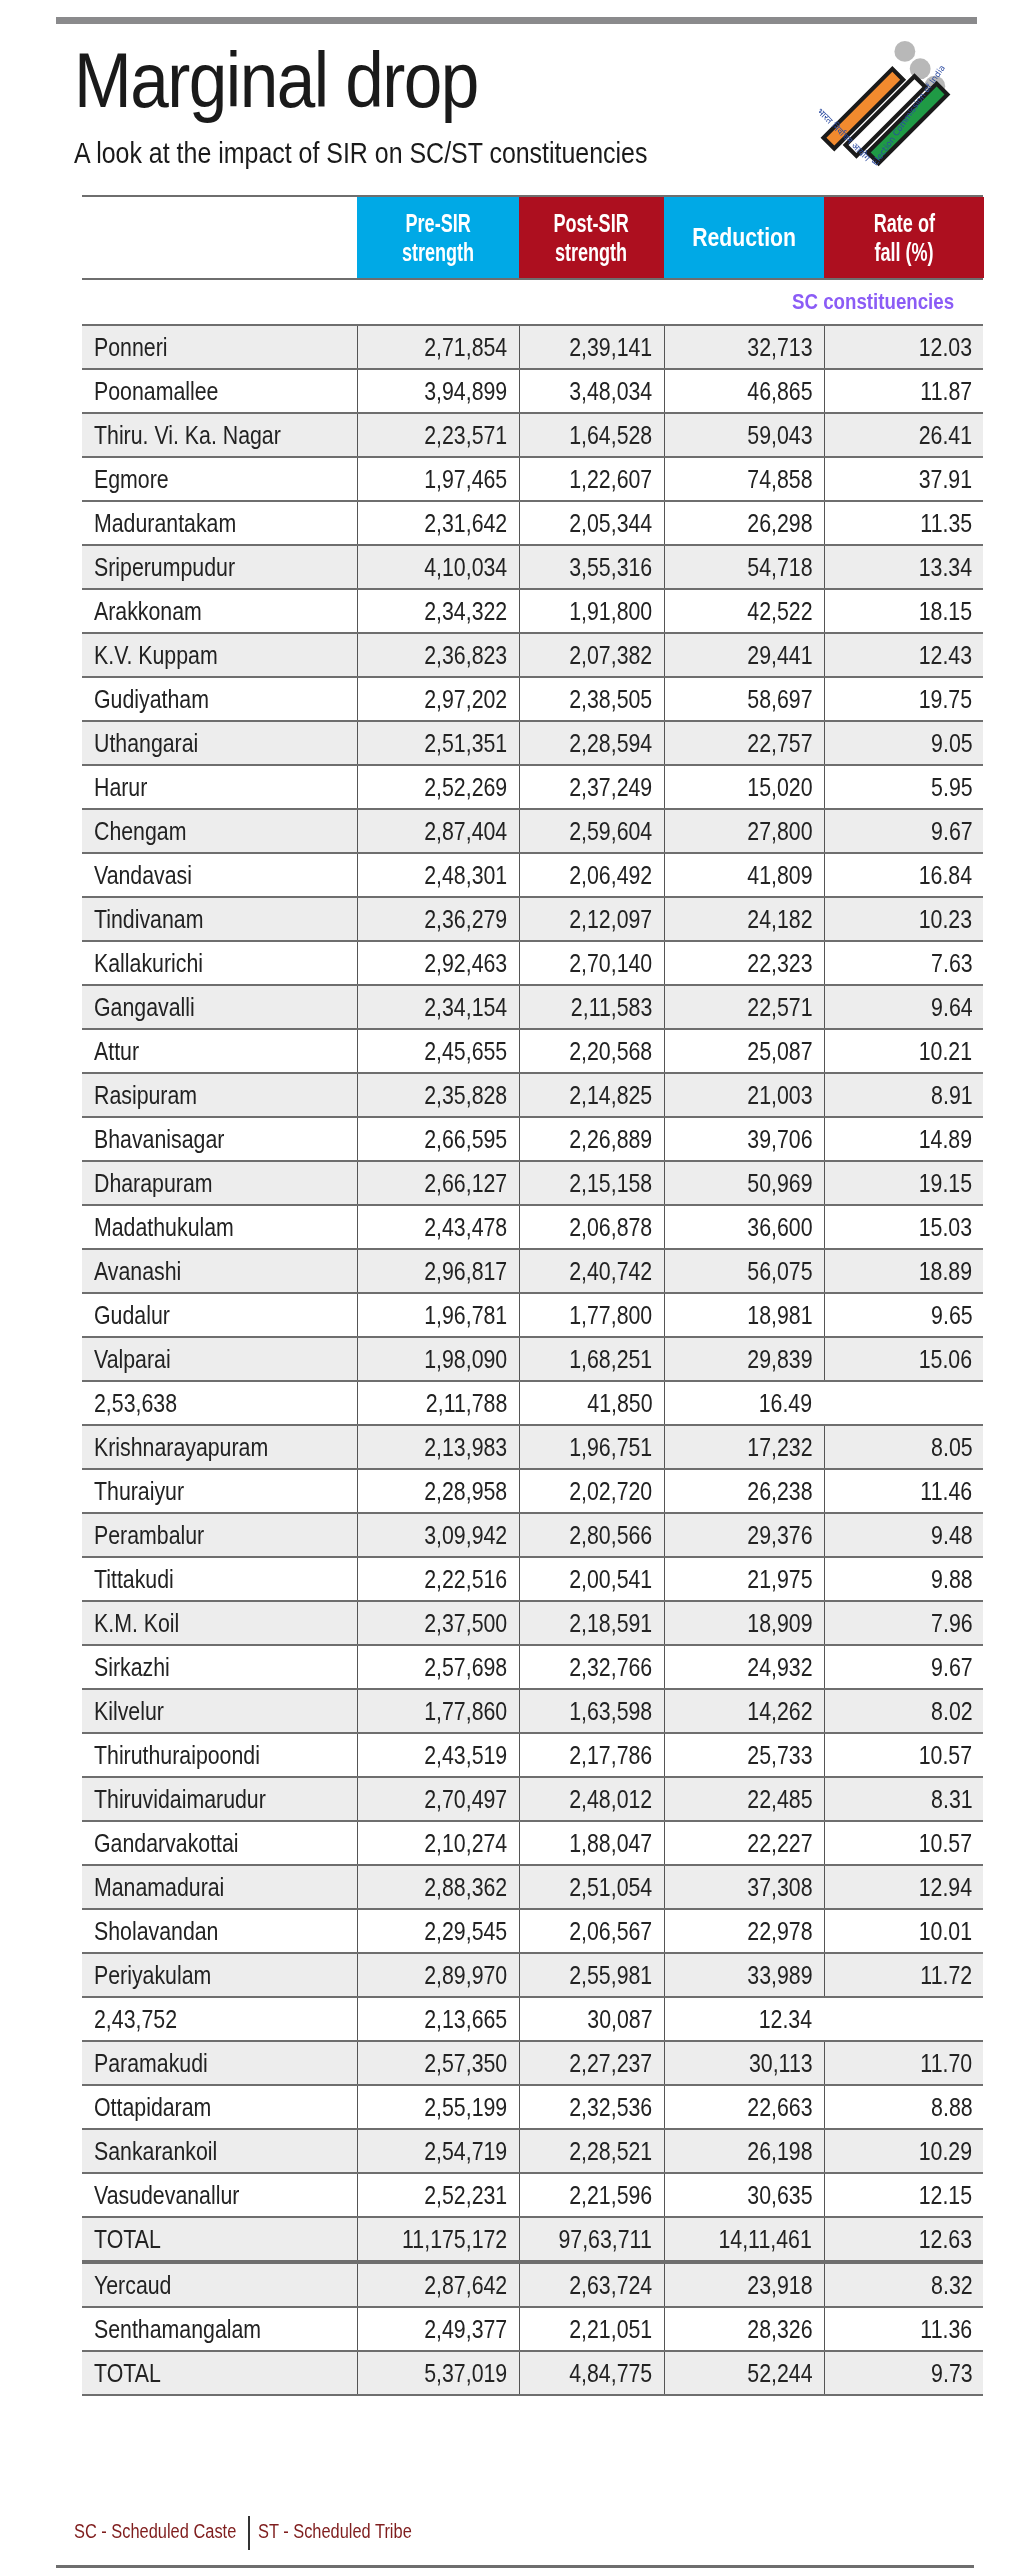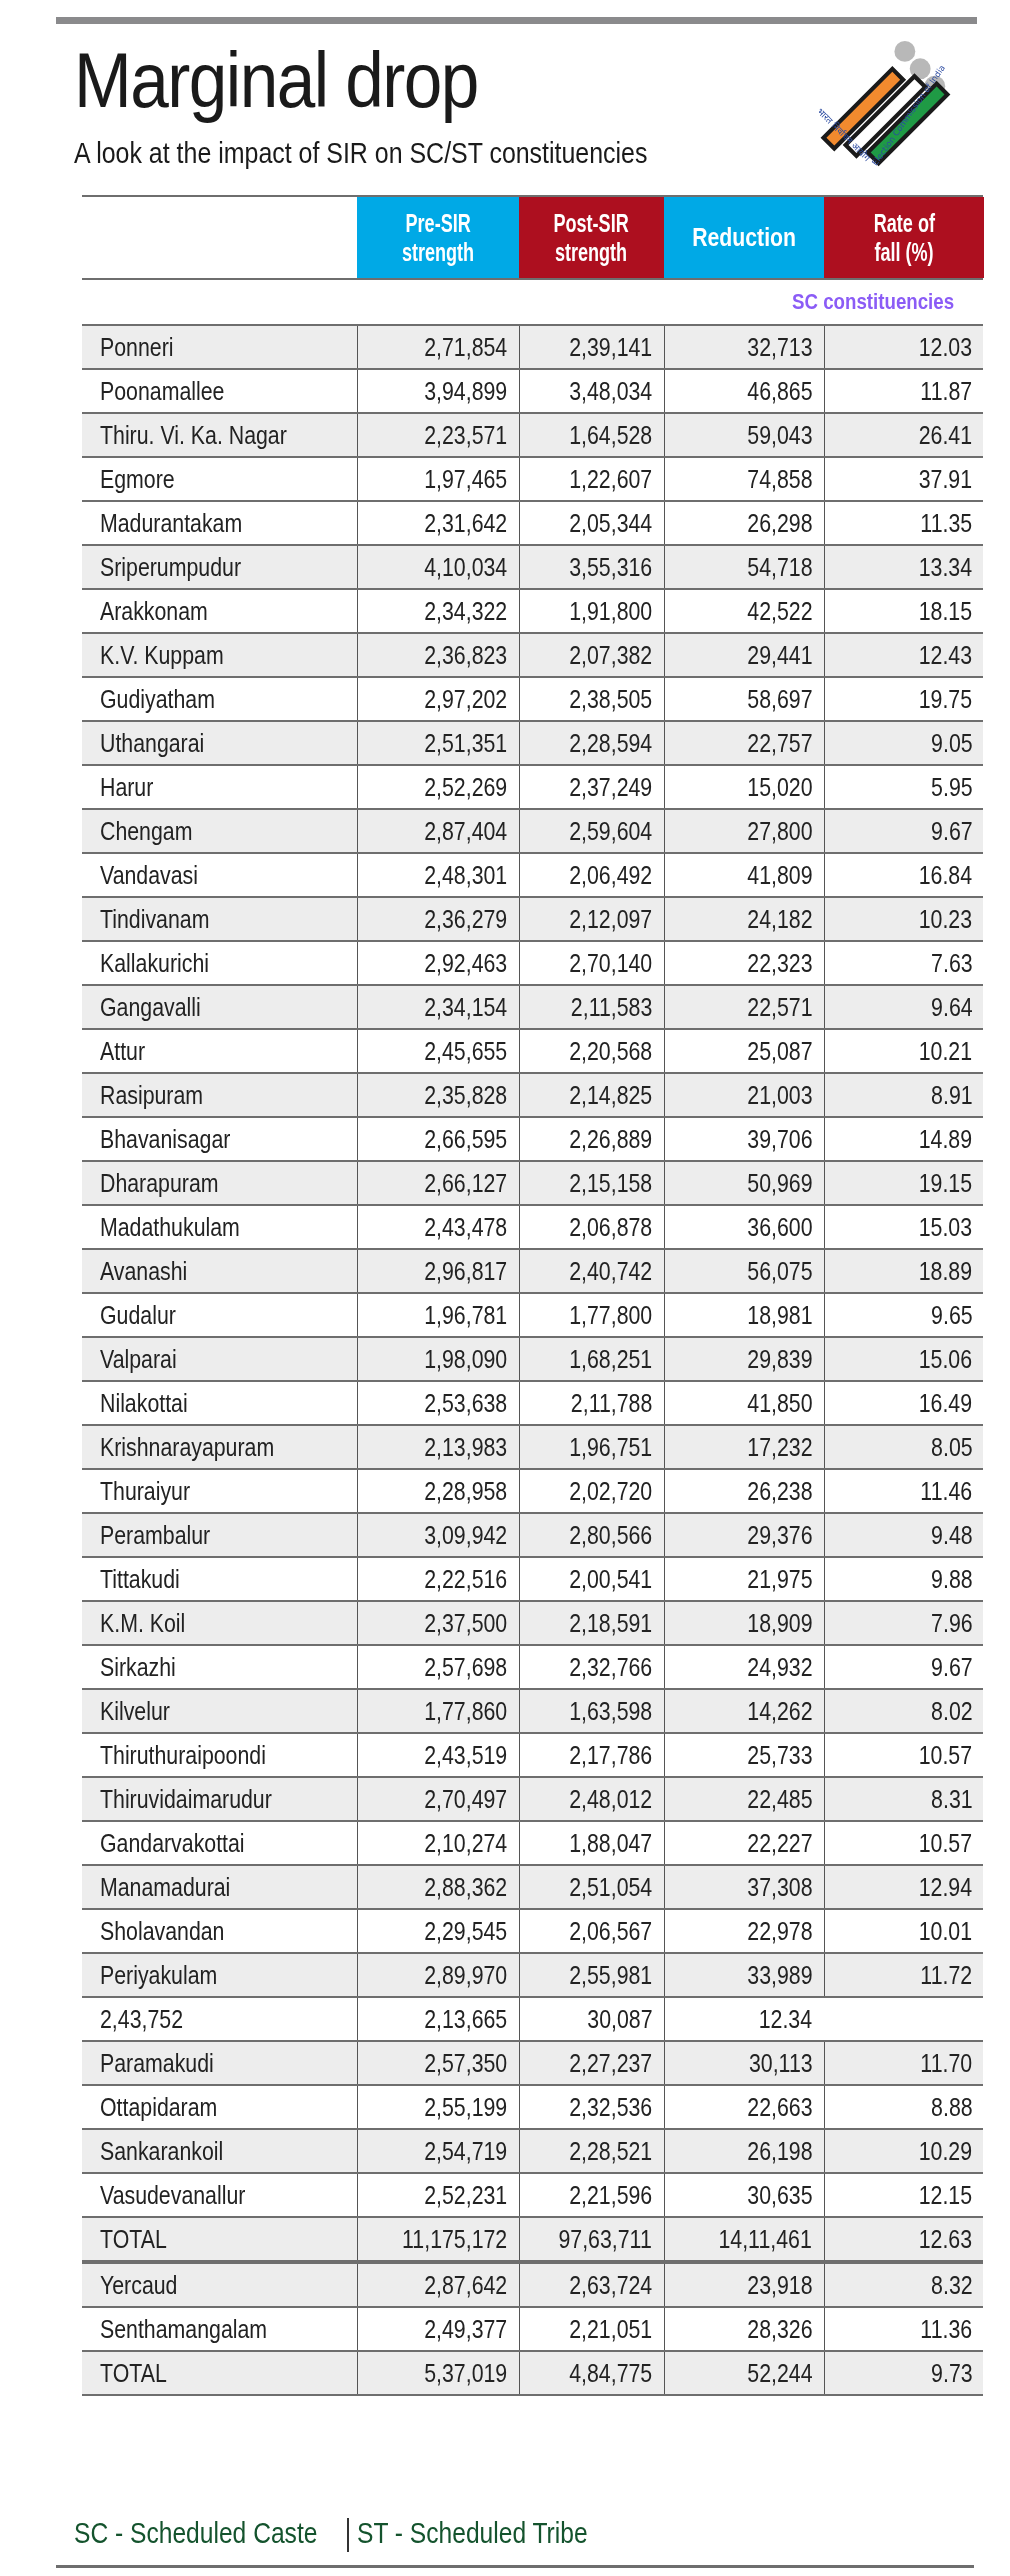--- a/index.html
+++ b/index.html
@@ -26,27 +26,27 @@
   .section { height: 44px; display: flex; align-items: center; padding-left: 8.4px;
              color: #8b5cf6; font-weight: 700; font-size: 22px; justify-content: flex-end; }
   .section span { display: inline-block; transform: scaleX(0.85); transform-origin: left; }
 
   .rows { border-top: 2.5px solid #6e6e6e; }
   .row { display: grid; grid-template-columns: 275px 162px 145px 160px 160px; height: 42px;
          border-bottom: 2.5px solid #6e6e6e; font-size: 26px; color: #222; }
   .row.alt { background: #ededed; }
   .row > div { display: flex; align-items: center; overflow: visible; white-space: nowrap; }
   .row > div + div { border-left: 1.3px solid #555; justify-content: flex-end; padding-right: 11.8px; }
-  .row > div:first-child { padding-left: 18px; }
+  .row > div:first-child { padding-left: 12px; }
   .row span { display: inline-block; transform: scaleX(0.82); }
   .row > div:first-child span { transform-origin: left; }
   .row > div + div span { transform-origin: right; }
 
   .st-label { margin-top: 15px; }
-  .footer { position: absolute; left: 74px; top: 2516px; font-size: 30px; color: #14532d; white-space: nowrap; }
+  .footer { position: absolute; left: 74px; top: 2516px; font-size: 20px; color: #7f1d1d; white-space: nowrap; }
   .footer span.t { display: inline-block; transform: scaleX(0.82); transform-origin: left; }
   .footer .sep { display: inline-block; width: 1.7px; height: 34px; background: #333; vertical-align: middle; margin: 0 8.4px; }
   .bottomline { position: absolute; left: 56px; top: 2565px; width: 918px; height: 2.5px; background: #6e6e6e; }
 </style>
 </head>
 <body>
 
 <div class="topbar"></div>
 
 <h1 class="title" style="margin:0">Marginal drop</h1>
@@ -491,23 +491,20 @@
         </div>
         <div>
           <span>29,839</span>
         </div>
         <div>
           <span>15.06</span>
         </div>
       </div>
       <div class="row">
         <div>
-          <span>Nilakottai</span>
-        </div>
-        <div>
           <span>2,53,638</span>
         </div>
         <div>
           <span>2,11,788</span>
         </div>
         <div>
           <span>41,850</span>
         </div>
         <div>
           <span>16.49</span>

